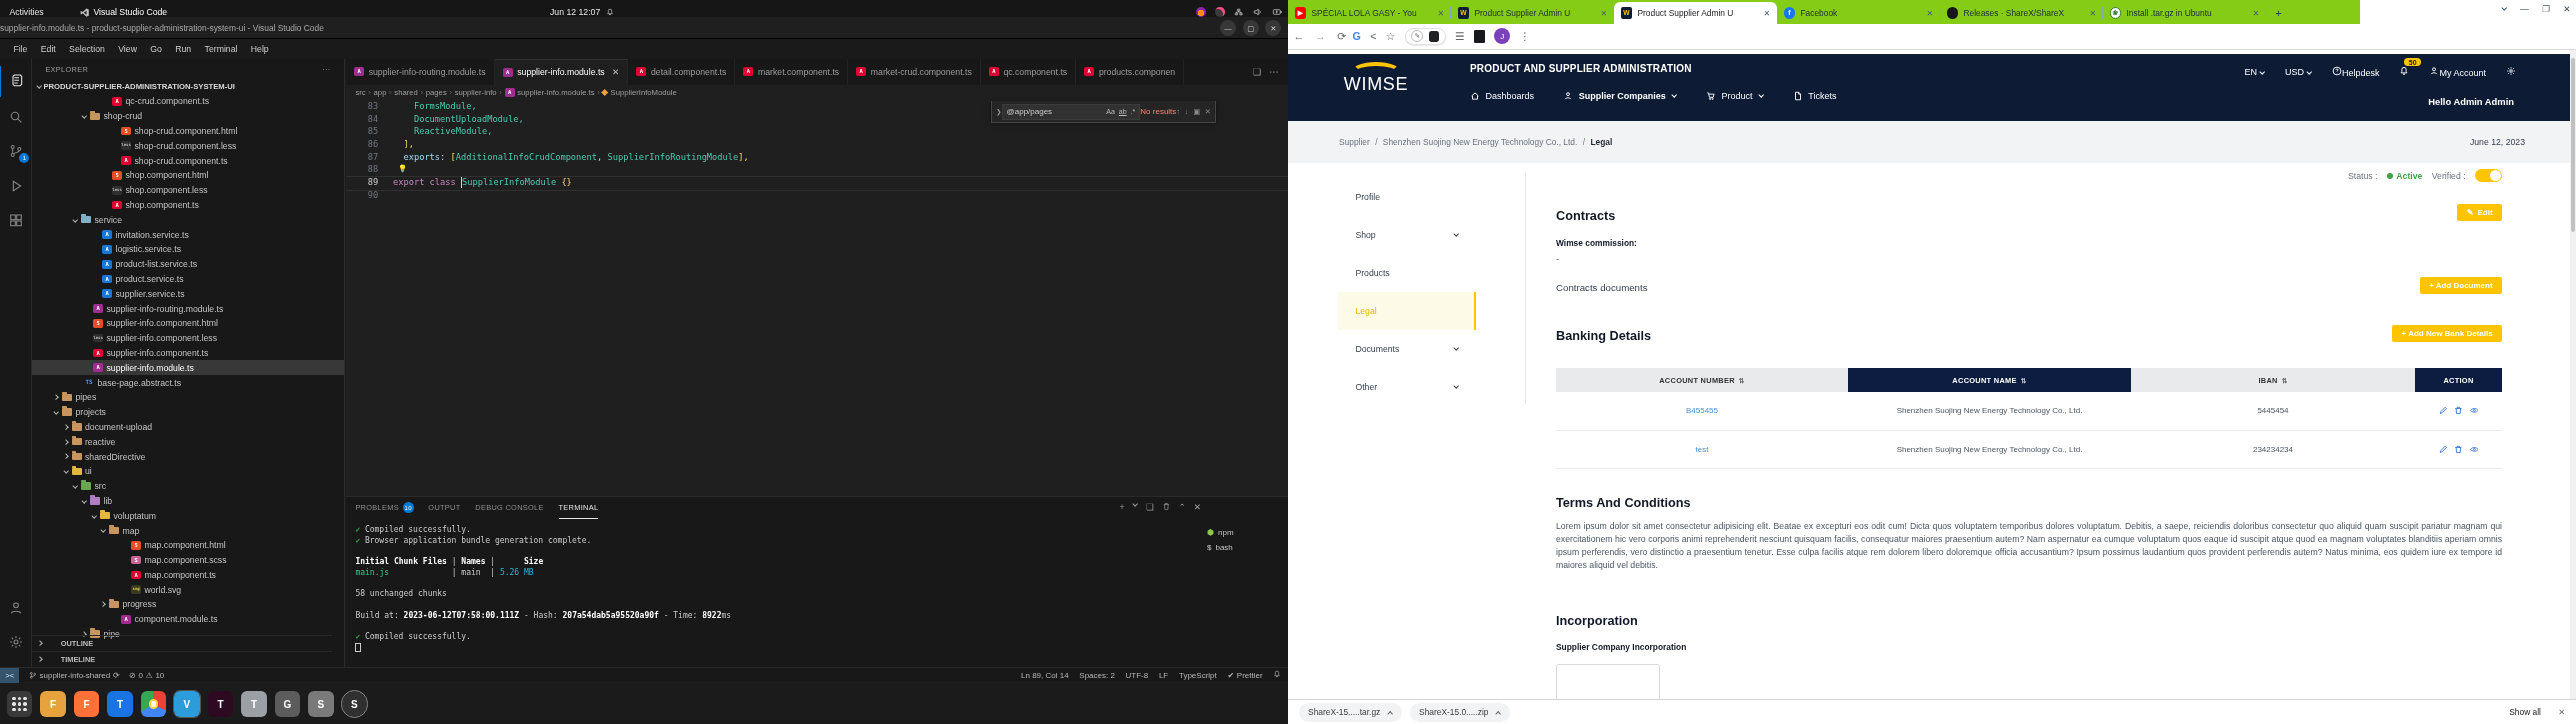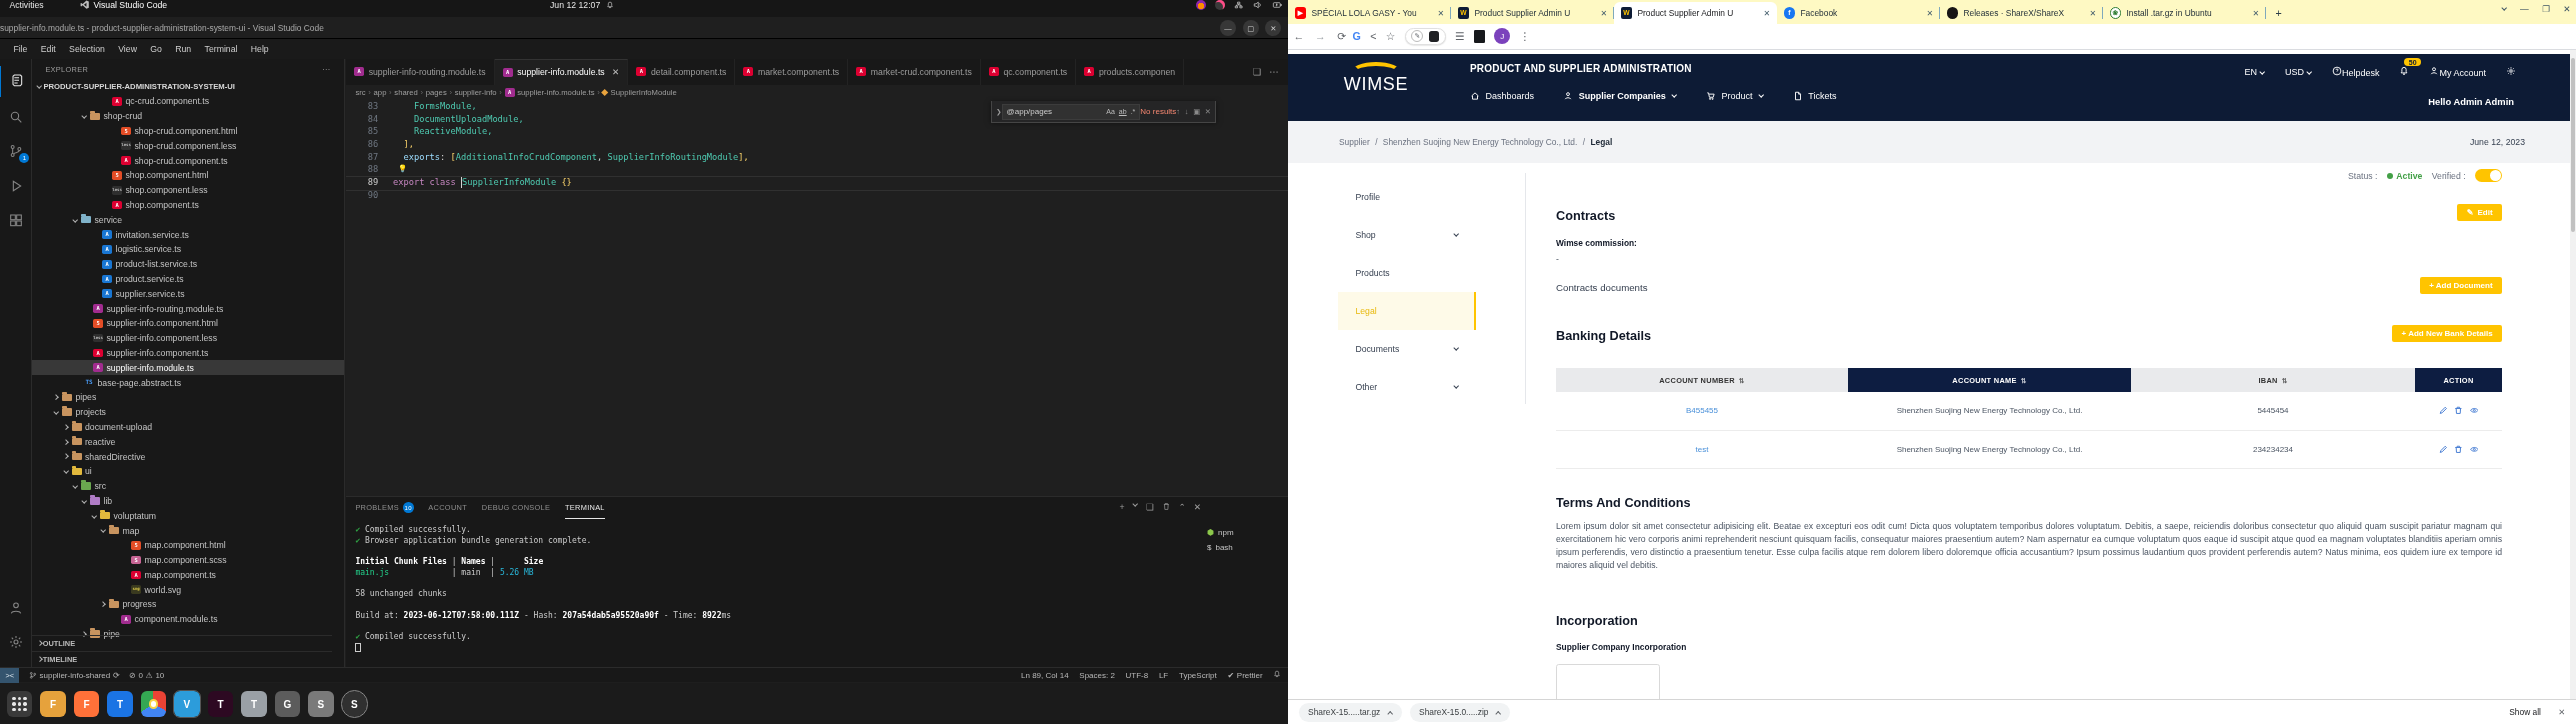--- a/index.html
+++ b/index.html
@@ -2,21 +2,21 @@
 <html style="font-size:10.7px"><head>
 <meta charset="utf-8">
 <style>
   *{margin:0;padding:0;box-sizing:border-box}
   html,body{width:2576px;height:725px;overflow:hidden;background:#000;font-family:"Liberation Sans",sans-serif}
   .mon{position:absolute;top:0;height:725px;width:1288px;overflow:hidden}
   #mon-left{left:0;background:#1e1e1e}
   #mon-right{left:1288px;background:#fff}
 
   
-  .ubar{position:absolute;top:0;left:0;width:1288px;height:17.4px;background:#161616;color:#e6e6e6;font-size:8.7px;display:flex;align-items:flex-start}
+  .ubar{position:absolute;top:0;left:0;width:1288px;height:17.4px;background:#161616;color:#e6e6e6;font-size:8.7px;display:flex;align-items:flex-end}
   .ubar .act{padding:0 9.4px}
   .ubar .appname{display:flex;align-items:center;gap:4px;margin-left:27px;color:#fff}
   .ubar .clock{position:absolute;left:550px;display:flex;gap:5.4px;align-items:center}
   .ubar .tray{position:absolute;right:5.4px;display:flex;gap:9.4px;align-items:center}
   .tico{width:10px;height:10px;border-radius:50%;display:inline-block}
 
   
   .vsc-title{position:absolute;top:17.4px;left:0;width:1288px;height:21.5px;background:#1f1f1f;border-bottom:0.7px solid #000;color:#a9a9a9;font-size:8.4px;display:flex;align-items:center;justify-content:flex-start}
   .winctl{position:absolute;right:6.7px;top:20px;display:flex;gap:6.7px}
   .winctl span{width:16px;height:16px;border-radius:50%;background:#373737;color:#ccc;font-size:7.4px;display:flex;align-items:center;justify-content:center}
@@ -33,21 +33,21 @@
   .tree{position:absolute;top:35px;left:0;right:0;height:598px;overflow:hidden;font-size:8.7px}
   .trow{height:14.8px;display:flex;align-items:center;gap:3.4px;white-space:nowrap;color:#c5c5c5}
   .trow.sel{background:#383838;color:#fff}
   .chev{width:6.7px;height:6.7px;position:relative;flex:0 0 6.7px}
   .chev::before{content:"";position:absolute;top:1.3px;left:2px;width:3.4px;height:3.4px;border-right:0.9px solid #b3b3b3;border-bottom:0.9px solid #b3b3b3;transform:rotate(45deg)}
   .chev.cl::before{transform:rotate(-45deg)}
   .chev.none{visibility:hidden}
   .chip{width:10px;height:8.7px;border-radius:1.7px;font:700 5.4px/8.7px "DejaVu Sans Mono",monospace;color:#fff;text-align:center;flex:0 0 10px}
   .fold{width:10px;height:7.4px;border-radius:1px;position:relative;flex:0 0 10px}
   .fold::before{content:"";position:absolute;top:-2px;left:0;width:4.7px;height:2px;border-radius:0.7px 0.7px 0 0;background:inherit}
-  .sb-sec{height:16px;border-top:0.7px solid #2b2b2b;display:flex;align-items:center;font-size:7.4px;font-weight:bold;color:#bcbcbc;padding-left:4px;gap:0;position:absolute;left:0;right:12px}
+  .sb-sec{height:16px;border-top:0.7px solid #2b2b2b;display:flex;align-items:center;font-size:7.4px;font-weight:bold;color:#bcbcbc;padding-left:4px;gap:18px;position:absolute;left:0;right:12px}
   .editor{position:absolute;top:59px;left:346px;width:942px;height:608px;background:#1f1f1f}
   .tabsbar{position:absolute;top:0;left:0;right:0;height:25.5px;background:#181818;display:flex}
   .etab{height:25.5px;display:flex;align-items:center;gap:4.7px;padding:0 8px;font-size:8.7px;color:#9d9d9d;border-right:0.7px solid #232323;background:#181818;white-space:nowrap;overflow:hidden}
   .etab.on{background:#1f1f1f;color:#fff;border-top:0.7px solid #333}
   .etab .x{margin-left:2.7px;color:#bbb}
   .tab-acts{margin-left:auto;display:flex;align-items:center;gap:8px;color:#9d9d9d;padding:0 9.4px;font-size:9.4px}
   .crumbs{position:absolute;top:25.5px;left:0;right:0;height:16px;display:flex;align-items:center;gap:2.7px;font-size:7.7px;color:#9f9f9f;padding-left:9.4px;background:#1f1f1f}
   .crumbs .sep{color:#6a6a6a}
   .code{position:absolute;top:42px;left:0;right:0;bottom:171px;font-family:"DejaVu Sans Mono",monospace;font-size:8.7px;overflow:hidden}
   .cline{height:12.7px;display:flex;white-space:pre;position:relative}
@@ -83,21 +83,21 @@
   .sbar .right{margin-left:auto;display:flex;gap:10.7px;align-items:center}
   .remote{background:#34546e;color:#dfe9f1;height:15.4px;display:flex;align-items:center;padding:0 5.4px;margin-left:-6.7px;font-size:7.4px}
   
   .dock{position:absolute;left:0;top:683px;width:1288px;height:42px;background:#1b1b1b;display:flex;align-items:center;gap:8px;padding-left:6.7px}
   .dicon{width:25.5px;height:25.5px;border-radius:6px;display:flex;align-items:center;justify-content:center;font-size:10px;color:#fff;font-weight:bold;position:relative}
   .dicon.active{background:#3a3a3a;outline:0.7px solid #555}
   .dgrid{display:grid;grid-template-columns:repeat(3,3.4px);grid-gap:2px}
   .dgrid i{width:3.4px;height:3.4px;border-radius:50%;background:#e8e8e8}
 
   
-  .tabstrip{position:absolute;top:0;left:0;width:1288px;height:24px;background:#fef9c3;display:flex;align-items:flex-end}
+  .tabstrip{position:absolute;top:0;left:0;width:1072px;height:24px;background:#84cc16;display:flex;align-items:flex-end}
   .ctab{width:163px;height:22px;display:flex;align-items:center;gap:5.4px;padding:0 6.7px;font-size:8.4px;color:#1d2b36;position:relative}
   .ctab::after{content:"";position:absolute;right:0;top:5.4px;height:11.4px;width:0.7px;background:#7fa9bc}
   .ctab.on{background:#fff;border-radius:6px 6px 0 0;color:#202124}
   .ctab.on::after{display:none}
   .ctab .ttl{flex:1;white-space:nowrap;overflow:hidden;mask-image:linear-gradient(90deg,#000 85%,transparent)}
   .ctab .cx{color:#46606e;font-size:8px}
   .favi{width:11.4px;height:11.4px;border-radius:50%;flex:0 0 11.4px;display:flex;align-items:center;justify-content:center;font-size:6.7px;font-weight:bold;color:#fff}
   .newtab{width:17.4px;height:17.4px;margin:0 0 2.7px 4px;display:flex;align-items:center;justify-content:center;color:#2c3e49;font-size:10.7px;border-radius:50%}
   .cwin{position:absolute;right:5.4px;top:4px;display:flex;gap:13.4px;color:#3f5664;font-size:8.7px;align-items:center}
   .ctools{position:absolute;top:24px;left:0;width:1288px;height:25.5px;background:#fff;display:flex;align-items:center;border-bottom:0.7px solid #dadce0}
@@ -548,21 +548,21 @@
         <span>✕</span>
       </span>
     </div>
     <div class="panel">
       <div class="ptabs" id="vsc-panel-tabs">
           <span class="ptab">
             <span>PROBLEMS</span>
             <span class="pbadge">10</span>
           </span>
           <span class="ptab">
-            <span>ACCOUNT</span>
+            <span>OUTPUT</span>
           </span>
           <span class="ptab">
             <span>DEBUG CONSOLE</span>
           </span>
           <span class="ptab on">
             <span>TERMINAL</span>
           </span>
         </div>
       <div class="pacts">
         <span>+</span>

